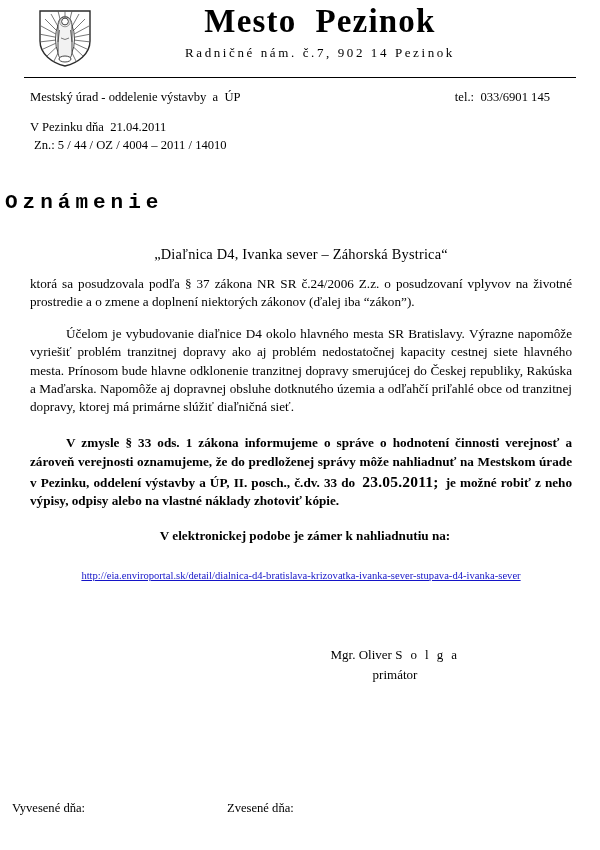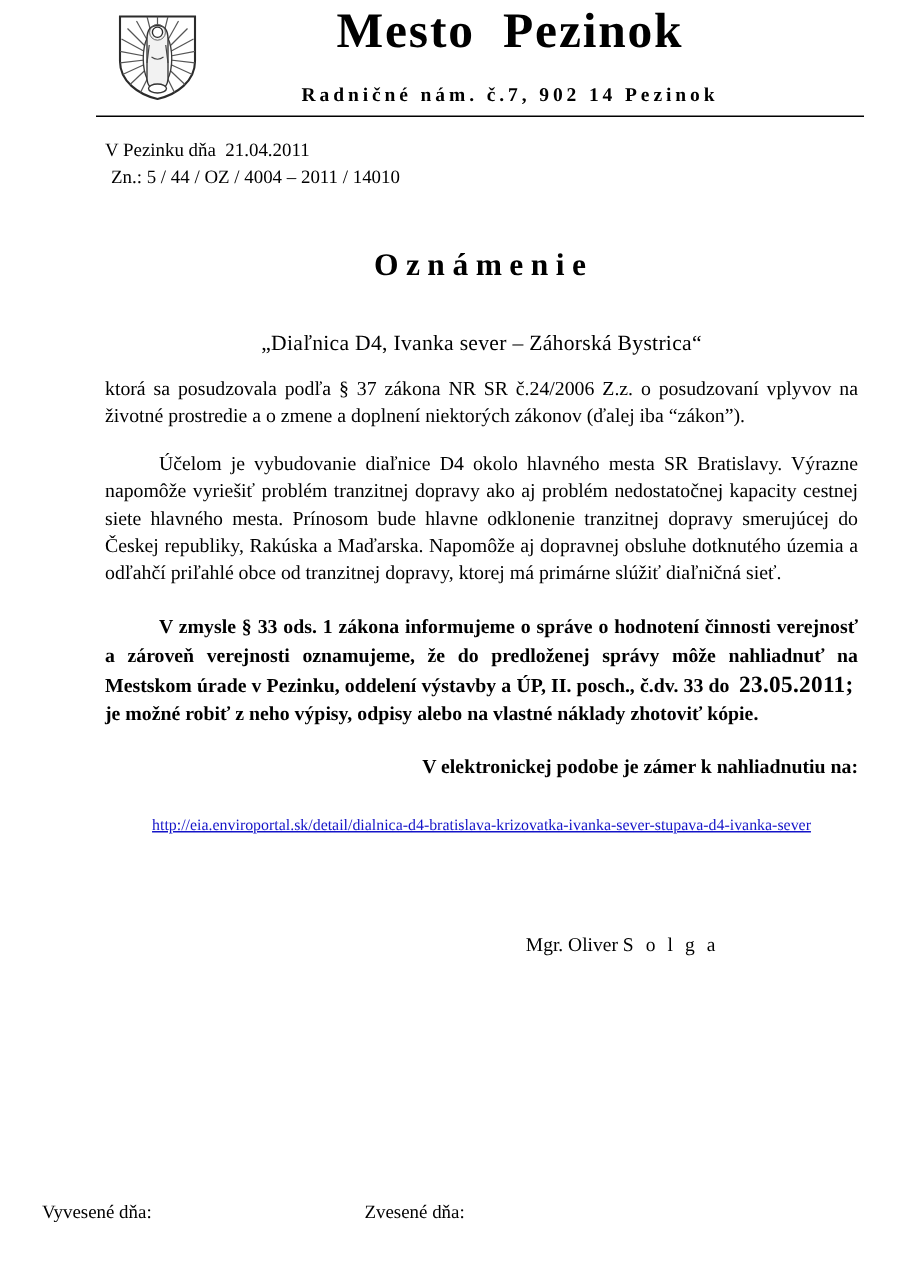--- a/index.html
+++ b/index.html
@@ -14,21 +14,20 @@
     font-family: "Liberation Serif", "DejaVu Serif", serif;
     color: #000000;
     overflow: hidden;
   }
 
   .page {
     position: relative;
     width: 600px;
     height: 850px;
     box-sizing: border-box;
-    padding-left: 40px;
   }
 
   
   .masthead {
     position: relative;
     height: 68px;
     padding-top: 4px;
   }
   .crest {
     position: absolute;
@@ -46,23 +45,23 @@
   .city-name {
     font-size: 33px;
     font-weight: bold;
     letter-spacing: 1.2px;
     line-height: 1.05;
     white-space: pre;
     font-family: "Liberation Serif", "DejaVu Serif", serif;
   }
   .city-address {
     font-size: 13px;
-    font-weight: bold;
+    font-weight: normal;
     letter-spacing: 2.6px;
-    margin-top: 16px;
+    margin-top: 6px;
     white-space: pre;
   }
 
   .rule {
     border: 0;
     border-top: 1.6px solid #000;
     margin: 5px 24px 0 24px;
   }
 
   
@@ -80,26 +79,27 @@
   .refblock {
     margin: 14px 0 0 30px;
     font-size: 12.6px;
     line-height: 1.42;
   }
   .ref-place { white-space: pre; }
   .ref-number { white-space: pre; padding-left: 4px; }
 
   
   .doc-title {
-    text-align: center;
+    text-align: left;
     font-size: 21px;
     font-weight: bold;
     letter-spacing: 5px;
     margin: 36px 0 0 0;
     padding-left: 5px;
+    font-family: Liberation Mono, monospace;
   }
 
   
   .body-wrap {
     margin: 0 28px 0 30px;
   }
   p.para {
     font-size: 13.2px;
     line-height: 1.38;
     text-align: justify;
@@ -125,21 +125,21 @@
 
   .deadline {
     font-size: 15.5px;
     font-weight: bold;
     letter-spacing: 0.2px;
     padding: 0 3px;
   }
 
   
   .link-heading {
-    text-align: right;
+    text-align: center;
     font-size: 13.2px;
     font-weight: bold;
     margin: 0;
     padding-left: 8px;
   }
   .link-row {
     text-align: center;
     margin-top: 21px;
   }
   a.url {
@@ -164,21 +164,21 @@
 
   
   .footer {
     position: absolute;
     left: 0;
     right: 0;
     bottom: 34px;
     font-size: 12.6px;
   }
   .footer-inner {
-    margin-left: 28px;
+    margin-left: 12px;
     display: flex;
   }
   .footer-cell-a { width: 215px; white-space: pre; }
   .footer-cell-b { white-space: pre; }
 </style>
 </head>
 <body>
 
 <div class="page">
 
@@ -229,20 +229,24 @@
     </div>
 
     <div class="masthead-text">
       <div class="city-name">Mesto  Pezinok</div>
       <div class="city-address">Radničné nám. č.7, 902 14 Pezinok</div>
     </div>
   </div>
 
   <hr class="rule">
 
+  <div class="office-line">
+    <span class="office-name">Mestský úrad - oddelenie výstavby  a  ÚP</span>
+    <span class="office-phone">tel.:  033/6901 145</span>
+  </div>
 
   <div class="refblock">
     <div class="ref-place">V Pezinku dňa  21.04.2011</div>
     <div class="ref-number">Zn.: 5 / 44 / OZ / 4004 – 2011 / 14010</div>
   </div>
 
   <div class="doc-title">Oznámenie</div>
 
   <div class="body-wrap">
 
@@ -261,20 +265,21 @@
     <p class="para bold"><span>V zmysle § 33 ods. 1 zákona informujeme o správe o hodnotení činnosti verejnosť a zároveň verejnosti oznamujeme, že do predloženej správy môže nahliadnuť na Mestskom úrade v Pezinku, oddelení výstavby a ÚP, II. posch., č.dv. 33 do </span><span class="deadline">23.05.2011;</span><span> je možné robiť z neho výpisy, odpisy  alebo na vlastné náklady zhotoviť kópie.</span></p>
 
     <div class="gap-18"></div>
     <p class="link-heading">V elektronickej podobe je zámer k nahliadnutiu na:</p>
     <div class="link-row">
       <a class="url" href="#">http://eia.enviroportal.sk/detail/dialnica-d4-bratislava-krizovatka-ivanka-sever-stupava-d4-ivanka-sever</a>
     </div>
 
     <div class="signature">
       <div><span class="sig-name">Mgr. Oliver </span><span class="sig-surname">S o l g a</span></div>
+      <div class="sig-role">primátor</div>
     </div>
 
   </div>
 
   <div class="footer">
     <div class="footer-inner">
       <div class="footer-cell-a">Vyvesené dňa:</div>
       <div class="footer-cell-b">Zvesené dňa:</div>
     </div>
   </div>

